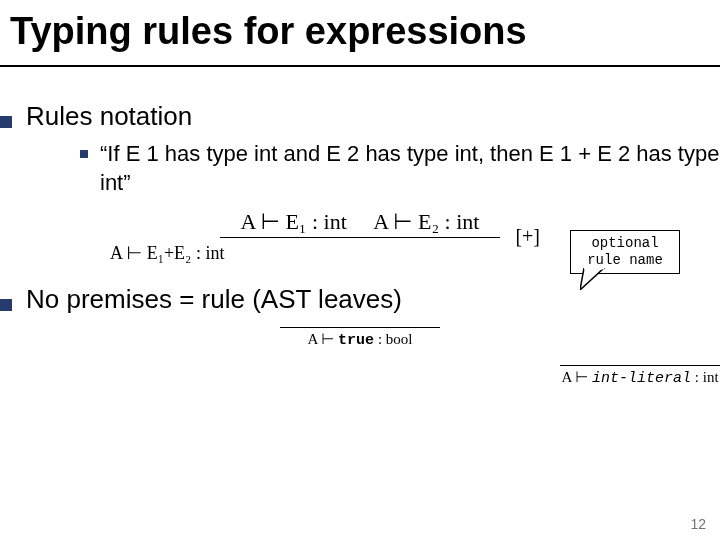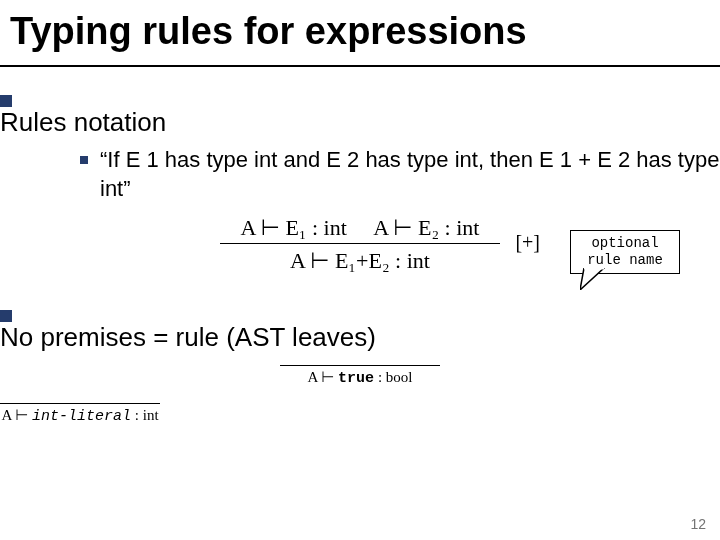--- a/index.html
+++ b/index.html
@@ -10,27 +10,26 @@
     font-family: Tahoma, Verdana, Arial, sans-serif;
     position: relative;
     overflow: hidden;
   }
   .title {
     font-size: 38px;
     font-weight: bold;
     color: #000;
     padding: 10px 10px 12px 10px;
     border-bottom: 2px solid #000;
-    margin-bottom: 18px;
+    margin-bottom: 34px;
   }
   .bullet-l1 {
     display: flex;
-    align-items: flex-start;
+    align-items: center;
     margin-bottom: 8px;
-    flex-direction: column;
   }
   .bullet-l2 {
     display: flex;
     align-items: flex-start;
     padding-left: 80px;
     margin-bottom: 8px;
     justify-content: center;
   }
   .sq-big {
     width: 12px;
@@ -52,21 +51,21 @@
     font-size: 26px;
     color: #000;
   }
   .l2-text {
     font-size: 22px;
     color: #000;
     line-height: 1.3;
   }
   .rule-block {
     position: relative;
-    margin: 12px auto 26px auto;
+    margin: 12px auto 20px auto;
     width: 500px;
   }
   .premises {
     font-family: 'Times New Roman', serif;
     font-size: 22px;
     text-align: center;
     padding-bottom: 2px;
   }
   .ruleline {
     border-bottom: 1.5px solid #000;
@@ -76,22 +75,21 @@
   }
   .rulelabel {
     position: absolute;
     right: -40px;
     top: -12px;
     font-family: 'Times New Roman', serif;
     font-size: 20px;
   }
   .conclusion {
     font-family: 'Times New Roman', serif;
-    font-size: 22px;
-    text-align: center;
+    font-size: 18px;
     padding-top: 4px;
   }
   .callout {
     position: absolute;
     top: 230px;
     right: 40px;
     width: 110px;
   }
   .callout-bubble {
     border: 1.5px solid #000;
@@ -122,21 +120,21 @@
     margin: 0 auto;
   }
   .axiom.wide .aline { width: 200px; }
   .axiom-text {
     font-family: 'Courier New', monospace;
     font-size: 15px;
     padding-top: 2px;
   }
   .axioms2 {
     display: flex;
-    justify-content: flex-start;
+    justify-content: flex-end;
     gap: 40px;
     margin-top: 16px;
   }
   .tstile { font-family: 'Times New Roman', serif; }
   .italic { font-style: italic; }
   .mono { font-family: 'Courier New', monospace; font-weight: bold; }
   .pagenum {
     position: absolute;
     right: 14px;
     bottom: 8px;

